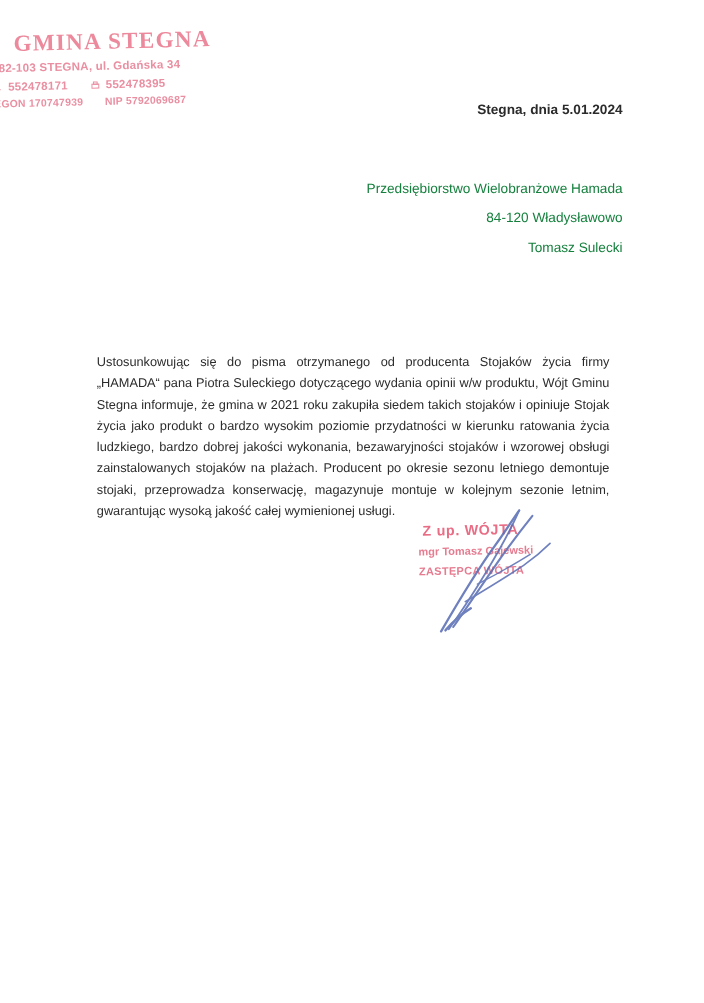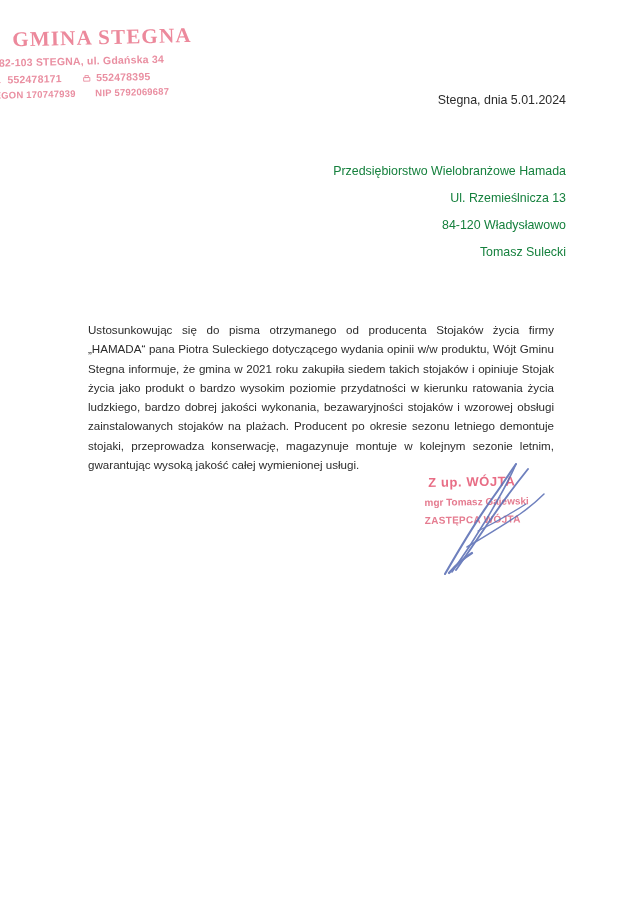--- a/index.html
+++ b/index.html
@@ -62,20 +62,21 @@
   }
 
   
   #date-line {
     position: absolute;
     right: 74px;
     top: 93px;
     font-size: 12.4px;
     color: #2b2b2b;
     white-space: nowrap;
+    font-weight: bold;
   }
 
   
   #addressee {
     position: absolute;
     right: 74px;
     top: 158px;
     text-align: right;
     font-size: 12.4px;
     color: #15803d;
@@ -92,21 +93,21 @@
     font-size: 11.6px;
     line-height: 19.3px;
     color: #2b2b2b;
     text-align: justify;
   }
   #body-text p { margin: 0; }
 
   
   #signature-area {
     position: absolute;
-    left: 412px;
+    left: 368px;
     top: 452px;
     width: 170px;
     height: 130px;
   }
   #signature-stamp {
     position: absolute;
     left: 16px;
     top: 24px;
     width: 132px;
     color: #e4748a;
@@ -177,21 +178,20 @@
       <span>REGON 170747939</span>
       <span class="sep"></span>
       <span>NIP 5792069687</span>
     </div>
   </div>
 
   <div id="date-line">Stegna, dnia 5.01.2024</div>
 
   <div id="addressee">
     <div>Przedsiębiorstwo Wielobranżowe Hamada</div>
-    <div>Ul. Rzemieślnicza 13</div>
     <div>84-120 Władysławowo</div>
     <div>Tomasz Sulecki</div>
   </div>
 
   <div id="body-text">
     <p>Ustosunkowując się do pisma otrzymanego od producenta Stojaków życia firmy „HAMADA“ pana Piotra Suleckiego dotyczącego wydania opinii w/w produktu, Wójt Gminu Stegna informuje, że gmina w 2021 roku zakupiła siedem takich stojaków i opiniuje Stojak życia jako produkt o bardzo wysokim poziomie przydatności w kierunku ratowania życia ludzkiego, bardzo dobrej jakości wykonania, bezawaryjności stojaków i wzorowej obsługi zainstalowanych stojaków na plażach. Producent po okresie sezonu letniego demontuje stojaki, przeprowadza konserwację, magazynuje  montuje w kolejnym sezonie letnim, gwarantując wysoką jakość całej wymienionej usługi.</p>
   </div>
 
   <div id="signature-area">
 

